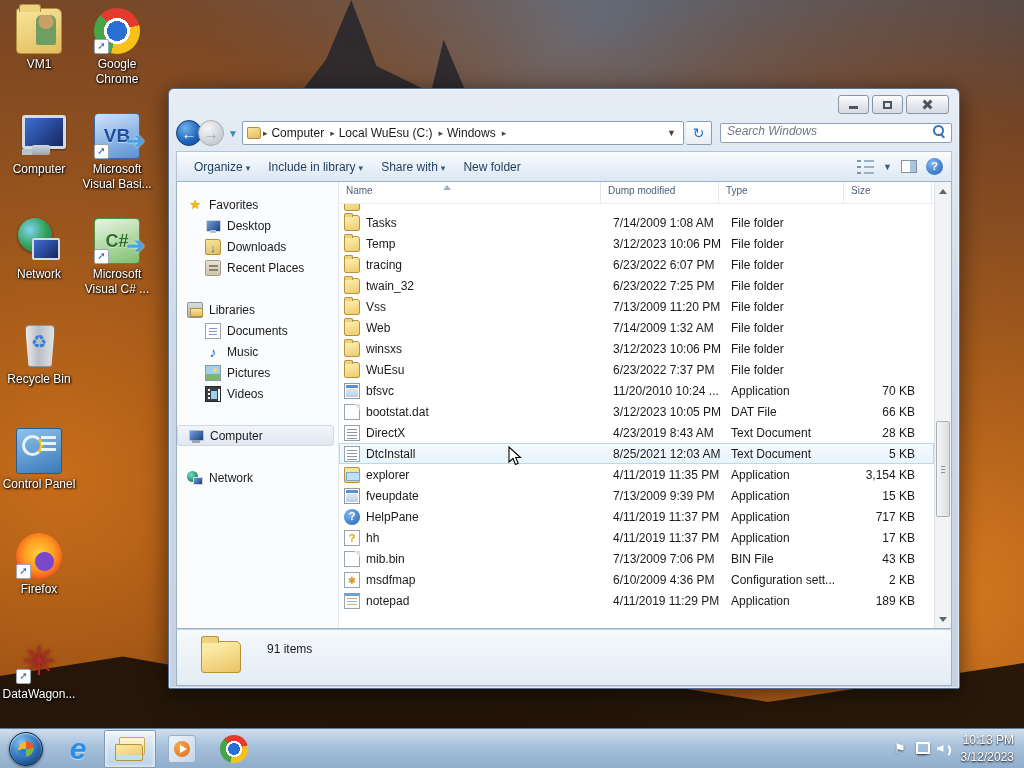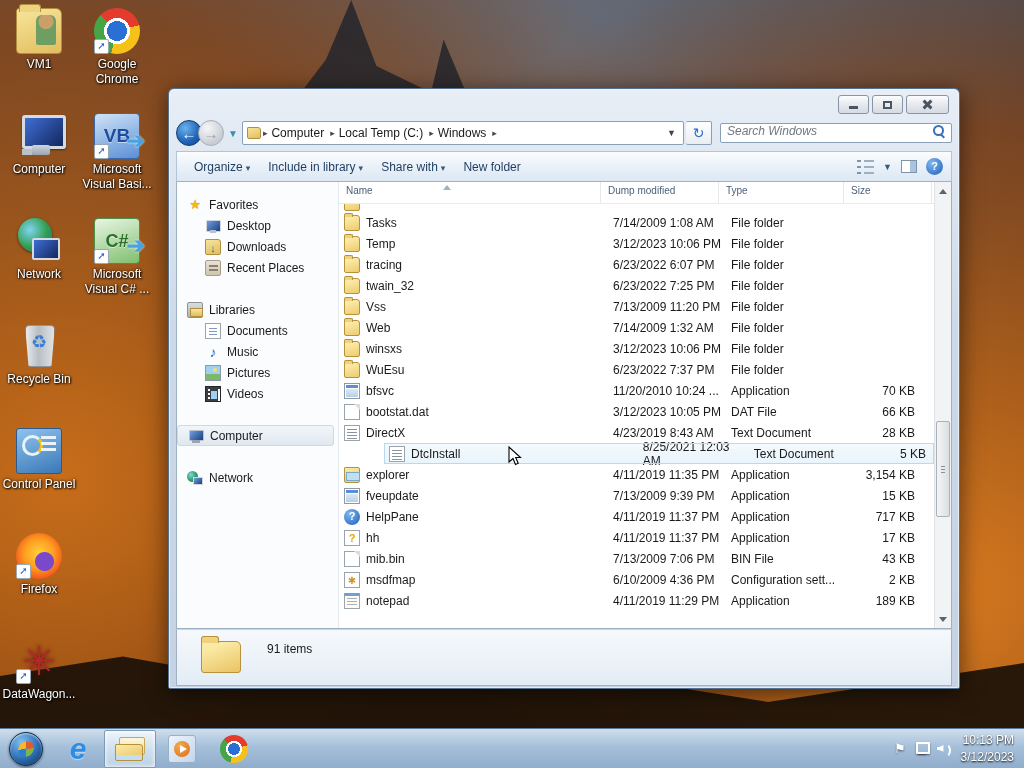--- a/index.html
+++ b/index.html
@@ -139,21 +139,21 @@
   .sb-network::after { content:""; position:absolute; right:0; bottom:1px; width:8px; height:6px; background:linear-gradient(135deg,#6fa0e0,#1d3f7e); border:1px solid #cfd6dd; }
 
   
   .filepane { flex:1; position:relative; display:flex; flex-direction:column; overflow:hidden; }
   .cols { display:flex; height:22px; border-bottom:1px solid #e8ecf0; flex:0 0 22px; position:relative; }
   .col { font-size:10px; color:#4c607a; padding:3px 0 0 7px; border-right:1px solid #e4e9ee; cursor:pointer; }
   .col:nth-child(1){ width:262px; } .col:nth-child(2){ width:118px; } .col:nth-child(3){ width:125px; } .col:nth-child(4){ width:88px; }
   .sortmark { position:absolute; left:104px; top:-1px; width:0; height:0; border:4px solid transparent; border-bottom:5px solid #9fb2c4; }
   .rows { flex:1; overflow:hidden; }
   .frow { display:flex; align-items:center; height:21px; font-size:12px; color:#1a1a1a; cursor:default; }
-  .frow.hover { background:linear-gradient(#f5fafd,#e8f4fc); outline:1px solid #b8d9ef; outline-offset:-1px;margin-left:45px; }
+  .frow.hover { background:linear-gradient(#f5fafd,#e8f4fc); outline:1px solid #b8d9ef; outline-offset:-1px; }
   .frow.clip-top { height:8px; overflow:hidden; align-items:flex-start; }
   .frow.clip-top .fico { margin-top:-9px; }
   .fname { width:240px; white-space:nowrap; overflow:hidden; }
   .fdate { width:118px; padding-left:7px; } .ftype { width:125px; padding-left:7px; }
   .fsize { width:74px; text-align:right; padding-right:8px; }
   .fico { width:16px; height:16px; flex:0 0 16px; margin:0 6px 0 5px; position:relative; font-size:11px; text-align:center; line-height:15px; }
   .fi-folder { background:linear-gradient(160deg,#fbeaa6 20%,#eccb6d); border:1px solid #b8923a; border-radius:1px 3px 2px 2px; }
   .fi-folder::before { content:""; position:absolute; left:-1px; top:-3px; width:7px; height:3px; background:#eed27f; border:1px solid #b8923a; border-bottom:none; border-radius:2px 2px 0 0; }
   .fi-app { background:#fff; border:1px solid #8a9aa8; }
   .fi-app::before { content:""; position:absolute; left:1px; right:1px; top:1px; height:3px; background:#5a8fd6; }
@@ -332,21 +332,21 @@
     <div class="addressbar">
       <span class="addr-folder"></span>
 
         <span style="display:flex;align-items:center;">
           <span class="crumb-arrow">▸</span>
           <span class="crumb">Computer</span>
         </span>
 
         <span style="display:flex;align-items:center;">
           <span class="crumb-arrow">▸</span>
-          <span class="crumb">Local Temp (C:)</span>
+          <span class="crumb">Local WuEsu (C:)</span>
         </span>
 
         <span style="display:flex;align-items:center;">
           <span class="crumb-arrow">▸</span>
           <span class="crumb">Windows</span>
         </span>
 
       <span class="crumb-arrow">▸</span>
       <span class="addr-dd">▼</span>
     </div>

